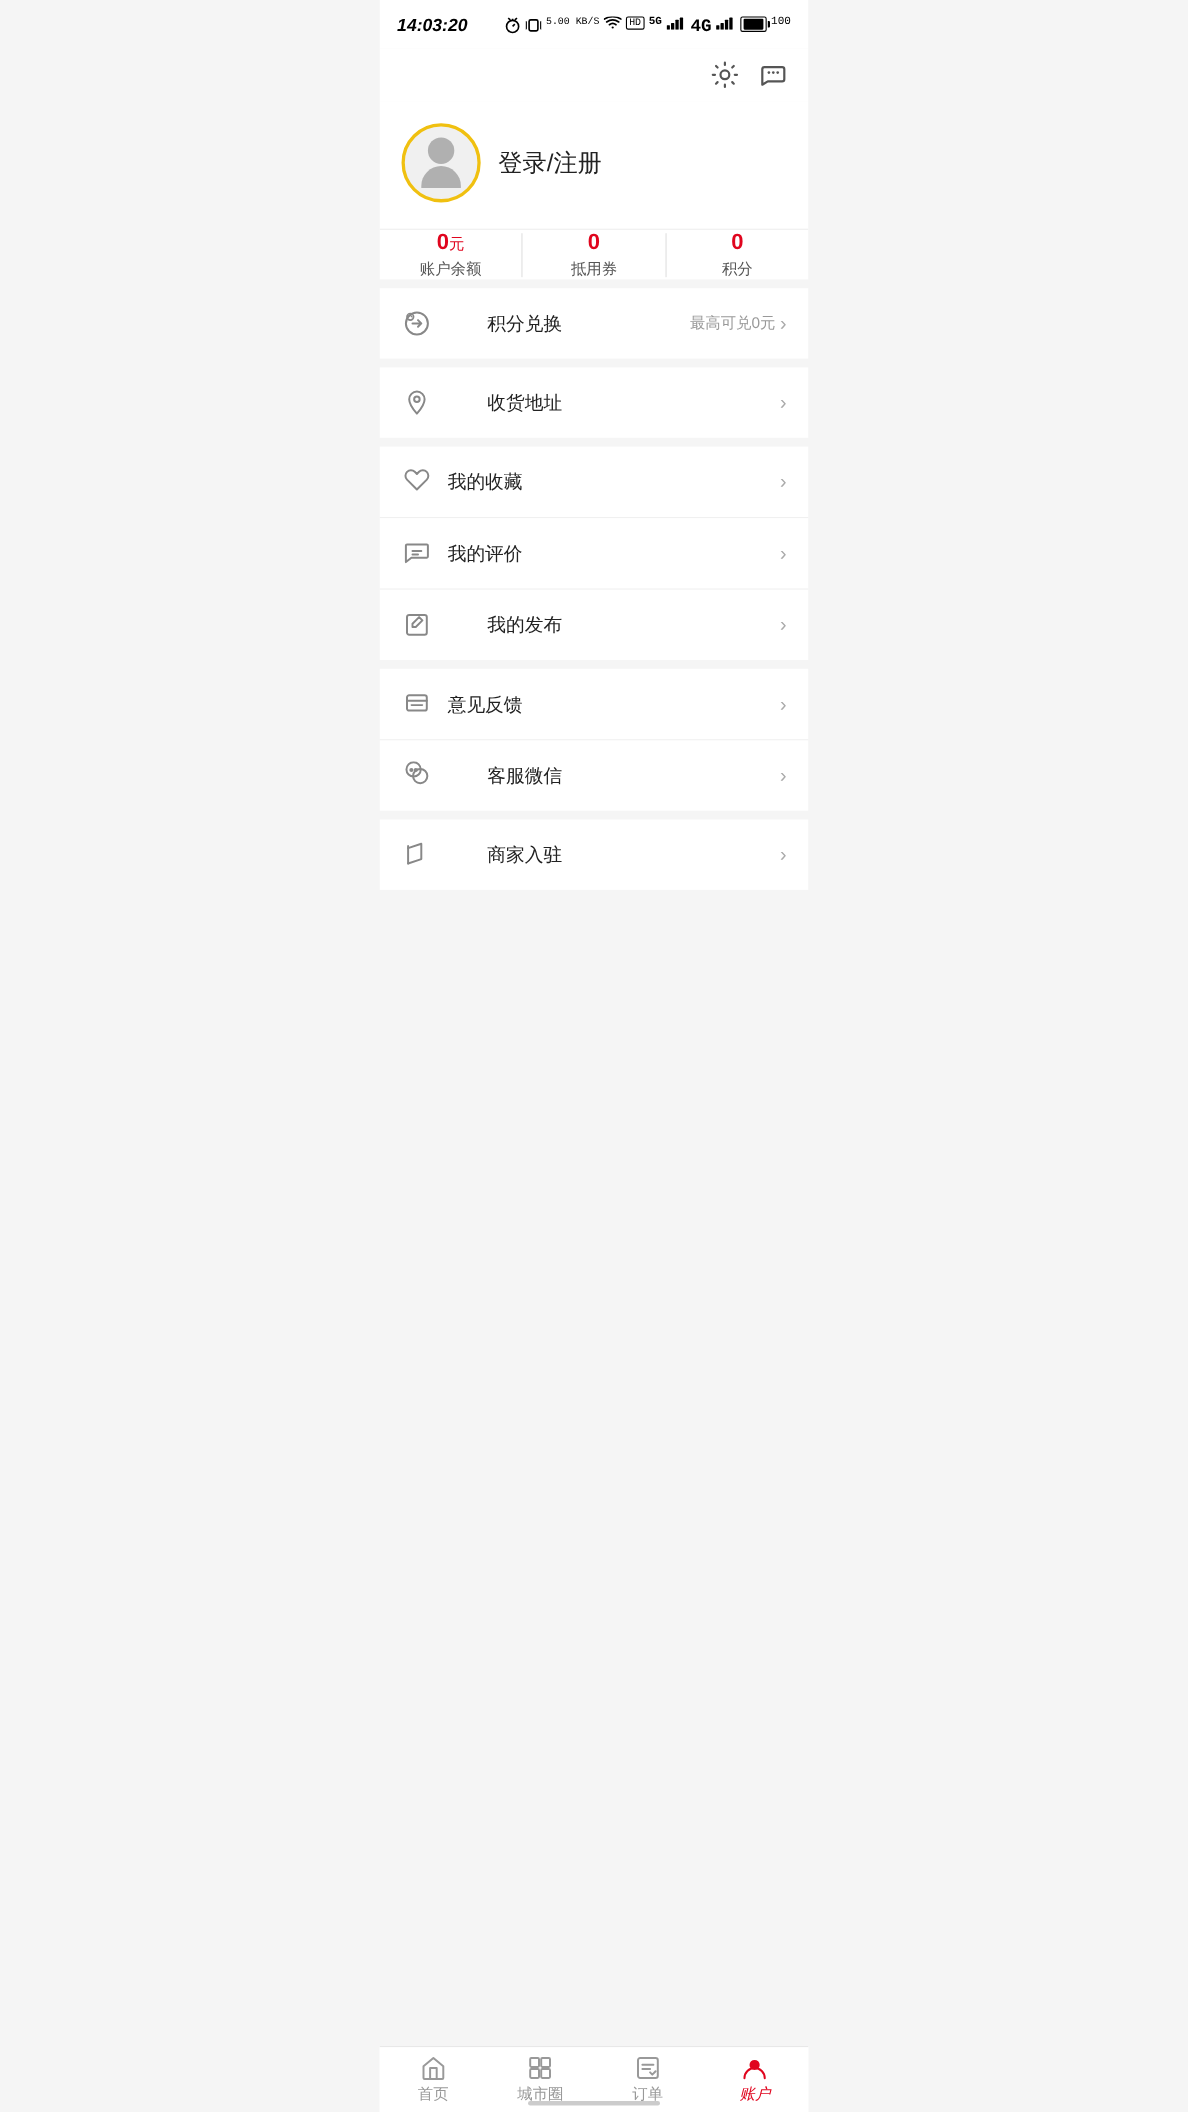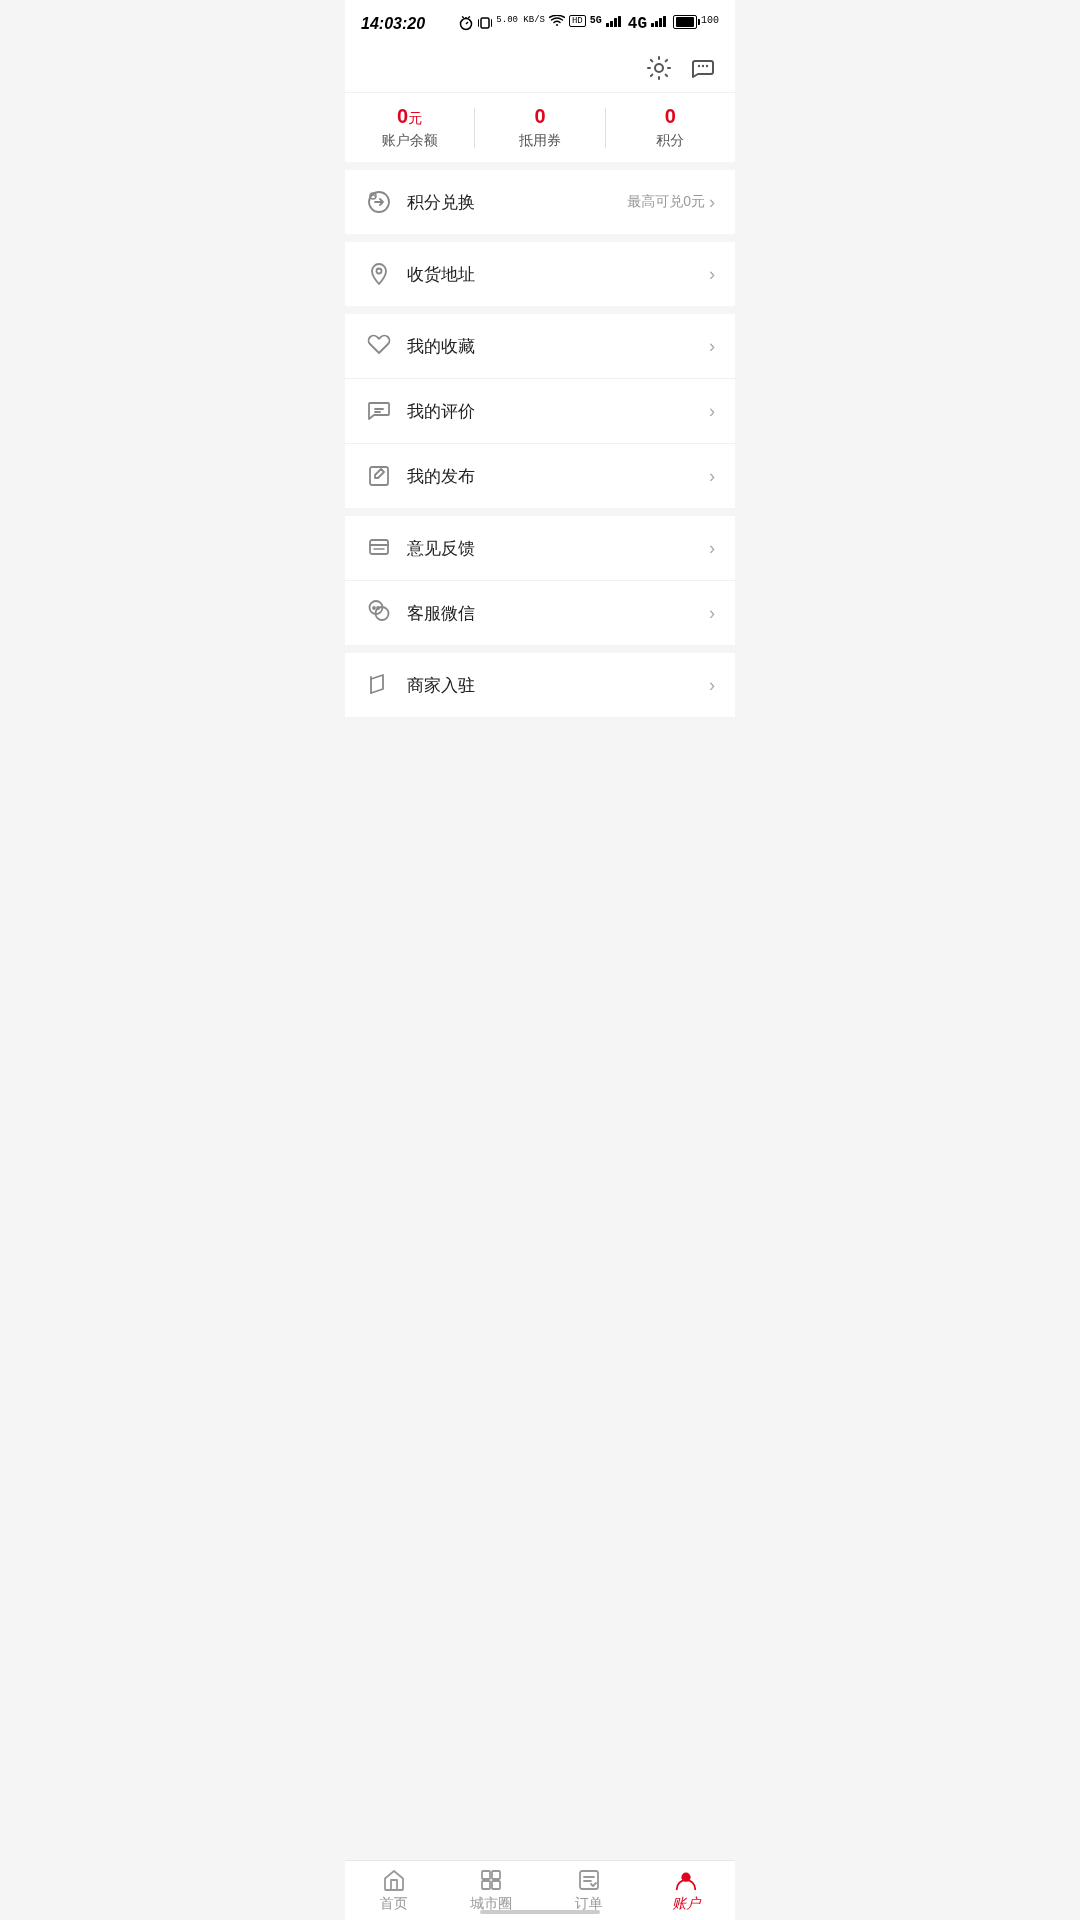--- a/index.html
+++ b/index.html
@@ -140,21 +140,21 @@
       font-size: 22px;
       font-weight: 500;
       color: #222;
     }
 
     
     .stats-section {
       background: #ffffff;
       display: flex;
       align-items: center;
-      padding: 12px 0;
+      padding: 0 0;
       border-top: 1px solid #f0f0f0;
       margin-bottom: 8px;
     }
 
     .stat-item {
       flex: 1;
       display: flex;
       flex-direction: column;
       align-items: center;
       gap: 4px;
@@ -193,20 +193,21 @@
       display: flex;
       align-items: center;
       padding: 18px 20px;
       border-bottom: 1px solid #f0f0f0;
       cursor: pointer;
       position: relative;
     }
 
     .menu-item:last-child {
       border-bottom: none;
+      gap: 36px;
     }
 
     .menu-icon {
       width: 28px;
       height: 28px;
       display: flex;
       align-items: center;
       justify-content: center;
       margin-right: 14px;
       flex-shrink: 0;
@@ -368,20 +369,29 @@
       <path d="M5 6h16a2 2 0 012 2v9a2 2 0 01-2 2H8l-5 3V8a2 2 0 012-2z" stroke="#555" stroke-width="2" stroke-linejoin="round"></path>
       <circle cx="9" cy="11" r="1.2" fill="#555"></circle>
       <circle cx="13" cy="11" r="1.2" fill="#555"></circle>
       <circle cx="17" cy="11" r="1.2" fill="#555"></circle>
     </svg>
   </div>
 </div>
 
 <div class="content-area">
 
+  <div class="profile-section">
+    <div class="avatar-container">
+      <div class="avatar-person">
+        <div class="avatar-head"></div>
+        <div class="avatar-body"></div>
+      </div>
+    </div>
+    <span class="login-text">登录/注册</span>
+  </div>
 
   <div class="stats-section">
     <div class="stat-item">
       <div>
         <span class="stat-value">0</span><span class="stat-unit">元</span>
       </div>
       <span class="stat-label">账户余额</span>
     </div>
     <div class="stat-divider"></div>
     <div class="stat-item">

